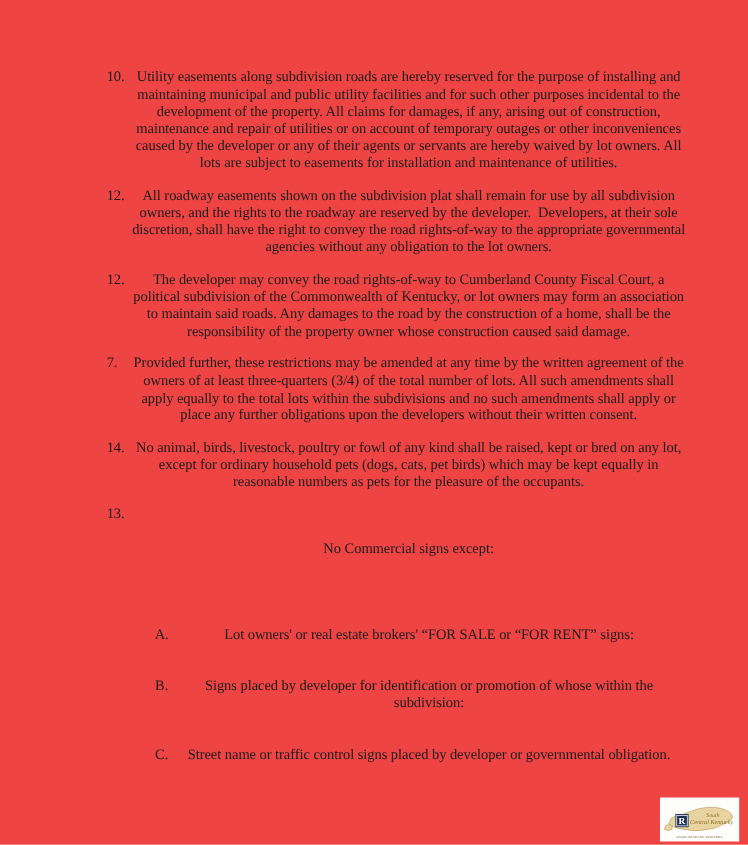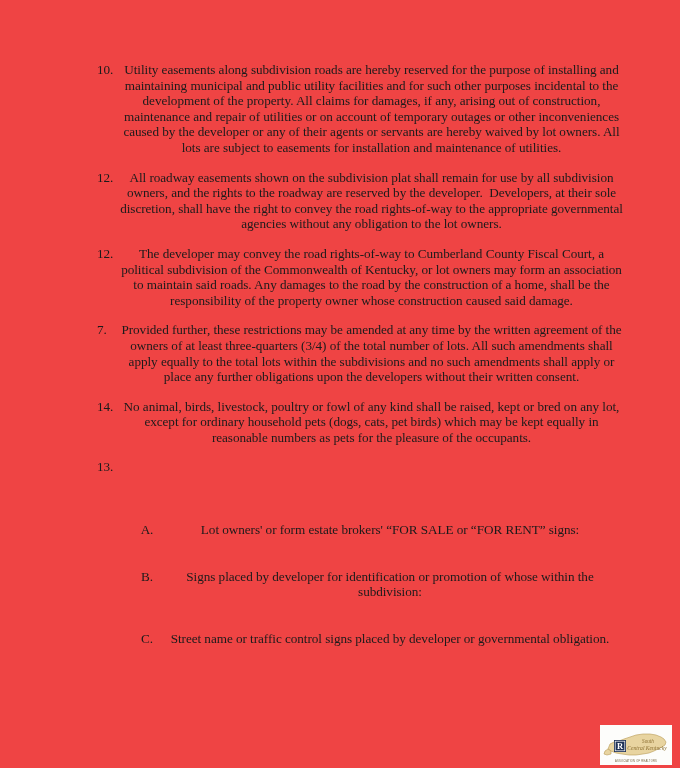--- a/index.html
+++ b/index.html
@@ -142,24 +142,25 @@
     </div>
 
     <div class="clause">
       <div class="clause-num">14.</div>
       <div class="clause-body">No animal, birds, livestock, poultry or fowl of any kind shall be raised, kept or bred on any lot, except for ordinary household pets (dogs, cats, pet birds) which may be kept equally in reasonable numbers as pets for the pleasure of the occupants.</div>
     </div>
 
     <div class="clause">
       <div class="clause-num">13.</div>
       <div class="clause-body">
+        <div>No Commercial signs except:</div>
         <div class="sublist">
           <div class="subitem">
             <span class="subitem-letter">A.</span>
-            <span class="subitem-text">Lot owners' or form estate brokers' “FOR SALE or “FOR RENT” signs:</span>
+            <span class="subitem-text">Lot owners' or real estate brokers' “FOR SALE or “FOR RENT” signs:</span>
           </div>
           <div class="subitem">
             <span class="subitem-letter">B.</span>
             <span class="subitem-text">Signs placed by developer for identification or promotion of whose within the subdivision:</span>
           </div>
           <div class="subitem">
             <span class="subitem-letter">C.</span>
             <span class="subitem-text">Street name or traffic control signs placed by developer or governmental obligation.</span>
           </div>
         </div>

